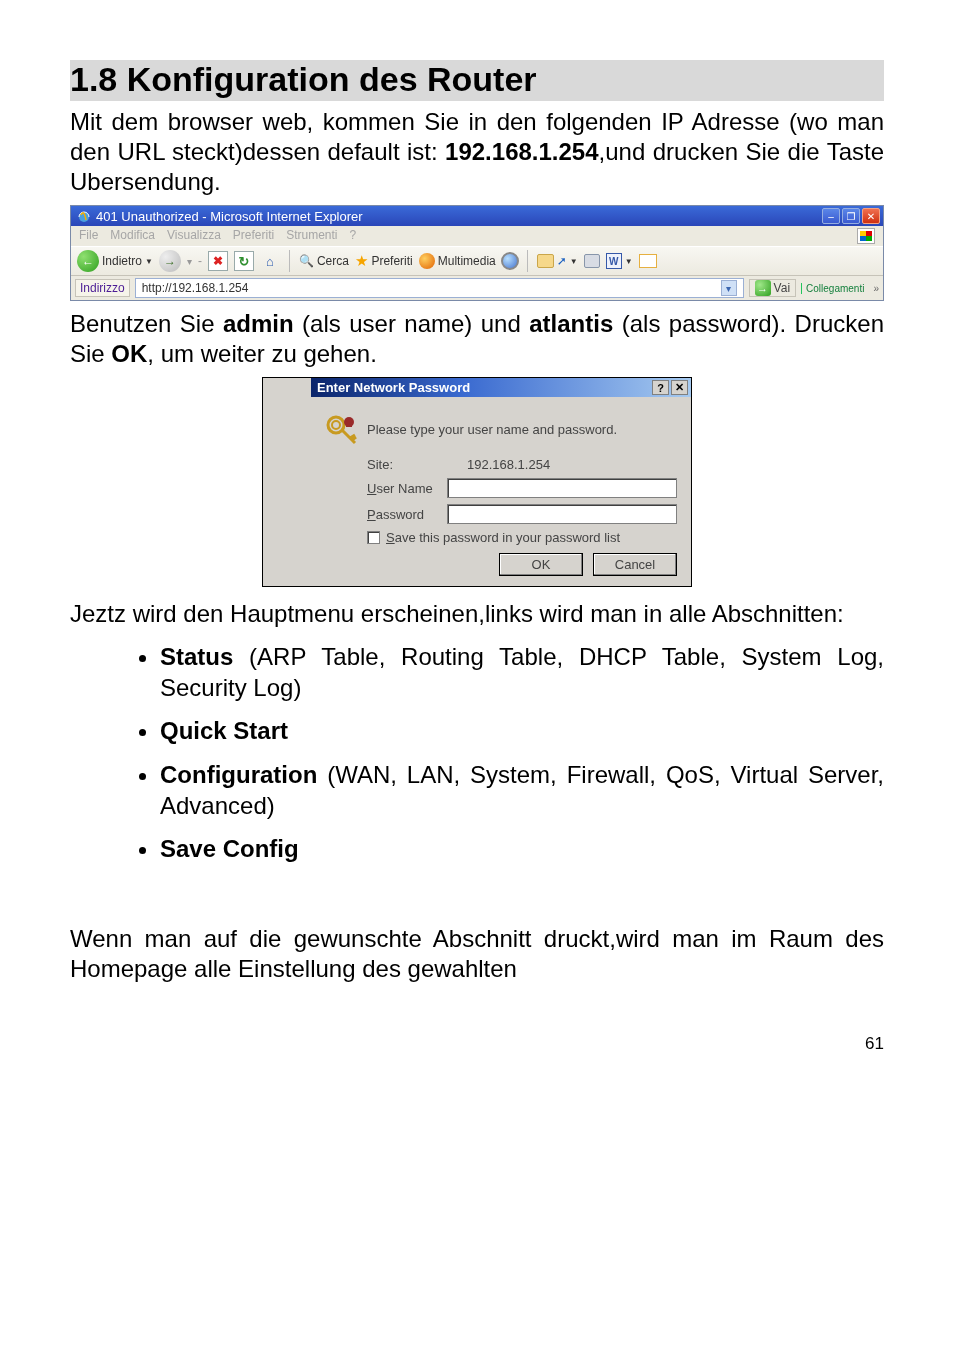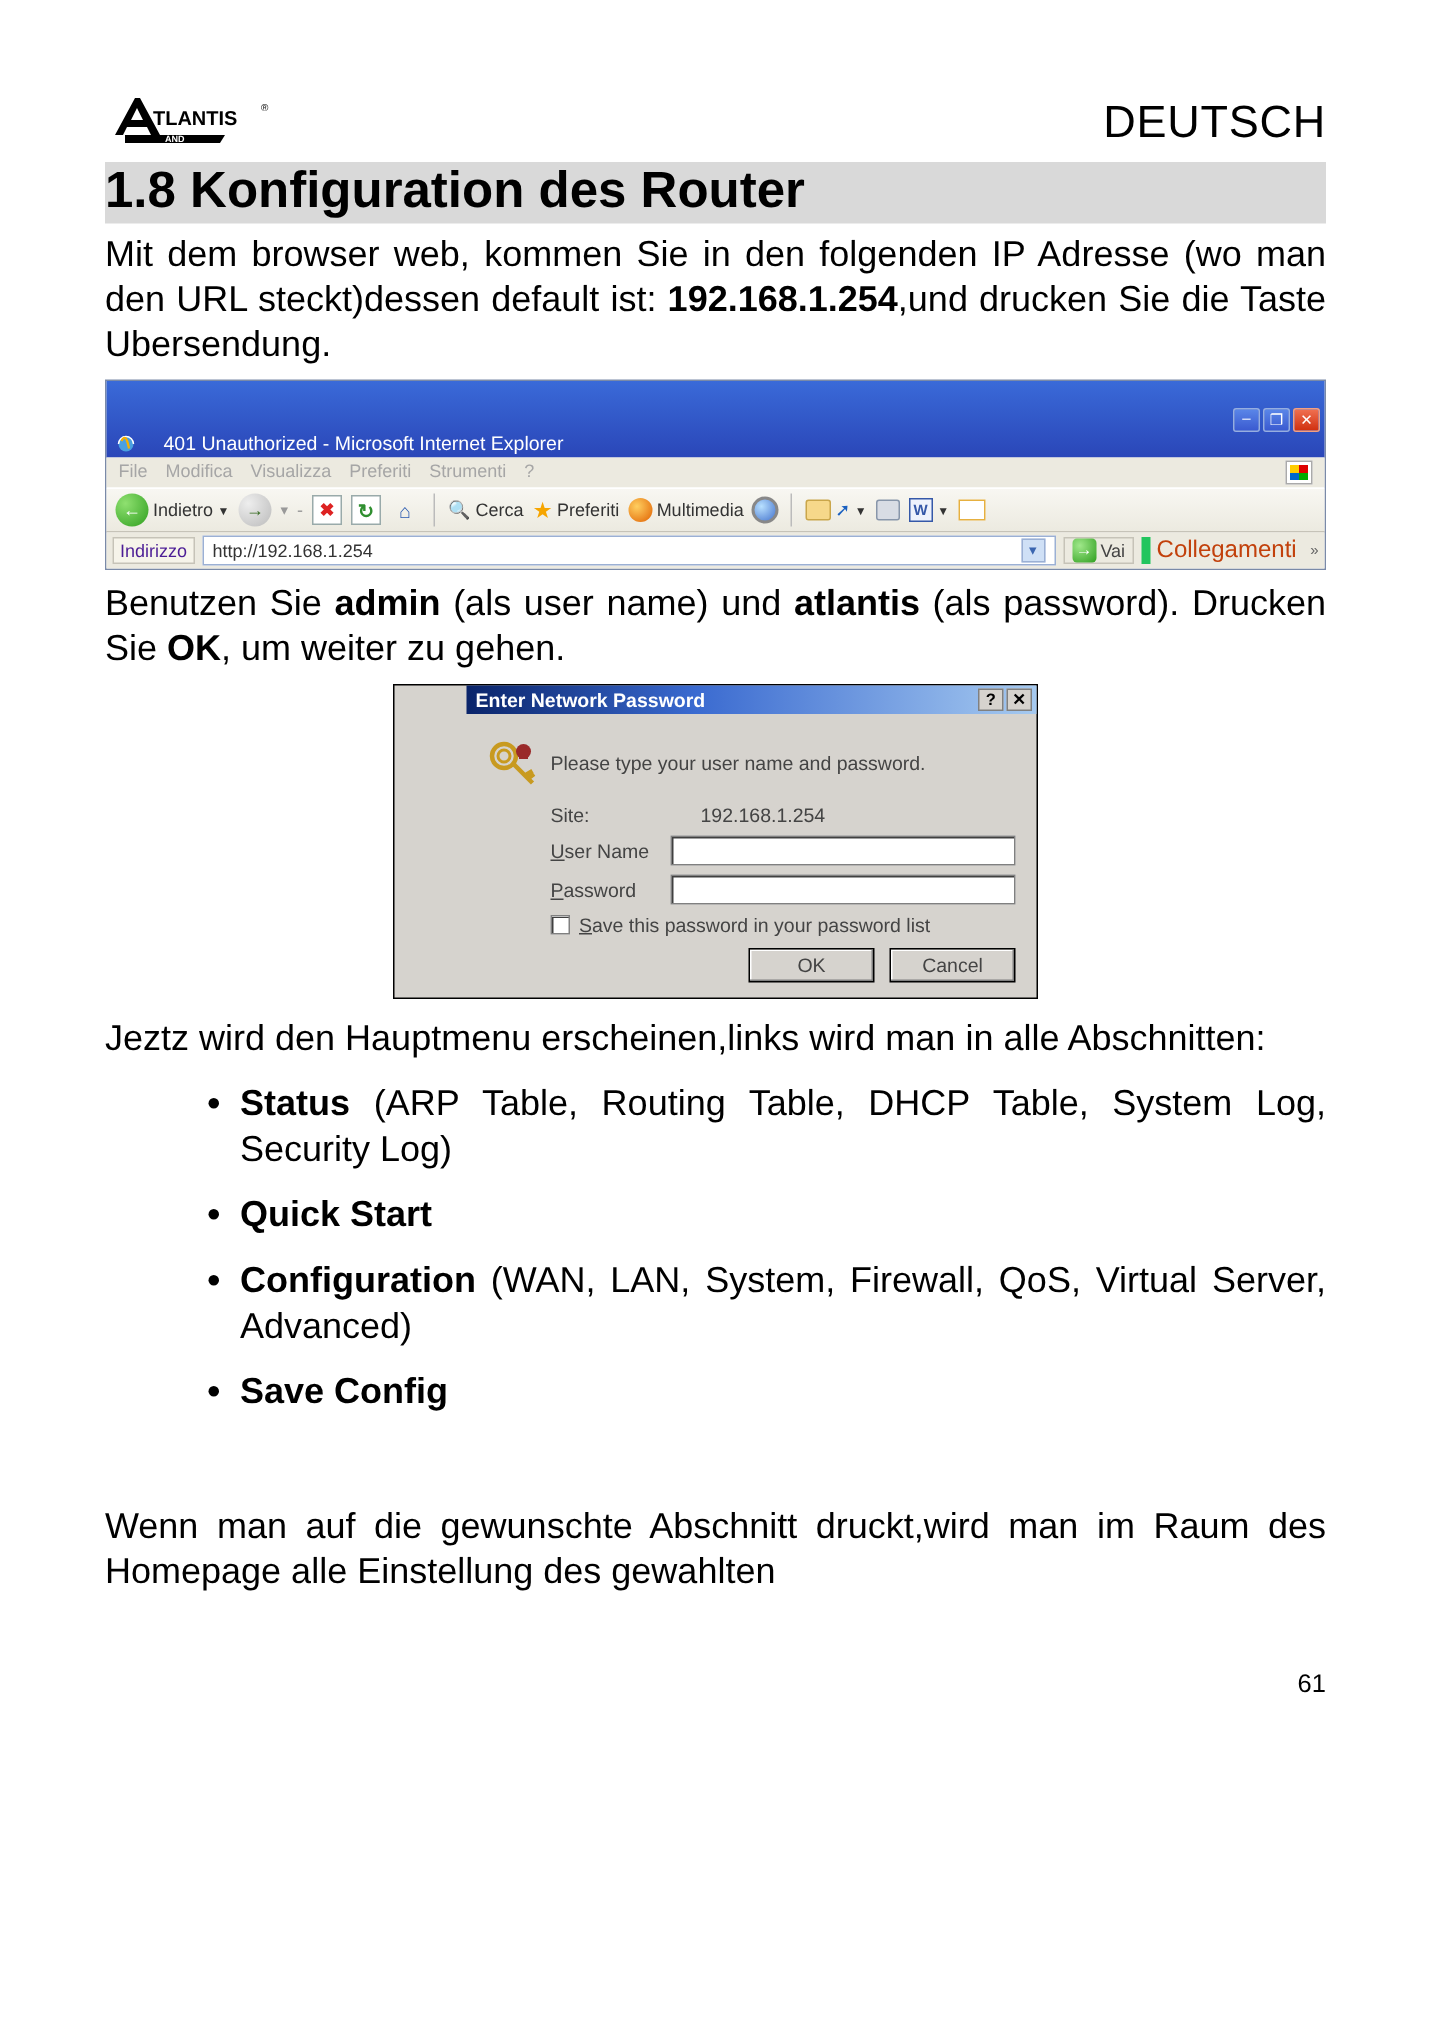--- a/index.html
+++ b/index.html
@@ -55,21 +55,21 @@
   }
   .ie-title {
     background: linear-gradient(#3a6ad8, #2a46b8);
     color: #fff;
     display: flex;
     justify-content: space-between;
     align-items: center;
     padding: 2px 3px 2px 6px;
     font-size: 13px;
   }
-  .ie-title-left { display:flex; align-items:center; gap:18px;margin-top:32px; }
+  .ie-title-left { display:flex; align-items:flex-end; gap:5px; }
   .ie-icon {
     width:14px; height:14px; display:inline-block;
   }
   .win-btns { display:flex; gap:2px; }
   .win-btn {
     width:18px; height:16px;
     background: linear-gradient(#5a86e8,#3a5ad0);
     border:1px solid #96aee0;
     border-radius:2px;
     display:flex; align-items:center; justify-content:center;
@@ -173,21 +173,21 @@
   }
   .vai-btn{
     display:flex; align-items:center; gap:3px; border:1px solid #c6c3b8; background:#eceae0;
     padding:0 5px; color:#444;
   }
   .green-go{
     width:16px;height:16px;border-radius:3px;
     background: radial-gradient(circle at 30% 30%, #a0e88a, #2f9f1f);
     display:inline-flex;align-items:center;justify-content:center;color:#fff;font-size:11px;font-weight:bold;
   }
-  .coll { color:#c2410c; font-size:16px; border-left:6px solid #22c55e;padding:0 4px;}
+  .coll { color:#15803d; font-size:10px; border-left:1px solid #22c55e;padding:0 4px;}
   .chev { font-size:10px; color:#666;}
 
   
   .pw-dialog {
     width: 430px;
     margin: 8px auto 12px auto;
     border:1px solid #000;
     background:#d6d3ce;
     font-family: Tahoma, Arial, sans-serif;
     font-size: 13px;
@@ -245,32 +245,20 @@
     text-align:right;
     font-size:17px;
     margin-top:50px;
   }
 </style>
 </head>
 <body>
 
 <div class="page">
 
-  <div class="header-row">
-    <div class="logo-box">
-      <svg class="logo-svg" viewBox="0 0 180 60" width="120" height="44">
-        <path d="M10 42 L30 5 L35 5 L55 42 L46 42 L42 34 L22 34 L18 42 Z M26 27 L38 27 L32 15 Z" fill="#000"></path>
-        <text x="48" y="32" font-family="Arial" font-size="20" font-weight="bold" fill="#000">TLANTIS</text>
-        <text x="156" y="18" font-family="Arial" font-size="10" fill="#000">®</text>
-        <path d="M20 42 L120 42 L115 50 L20 50 Z" fill="#000"></path>
-        <text x="60" y="49" font-family="Arial" font-size="9" font-weight="bold" fill="#fff">AND</text>
-      </svg>
-    </div>
-    <div class="lang-label">DEUTSCH</div>
-  </div>
 
   <h2 class="section-title">1.8 Konfiguration des Router</h2>
 
   <p class="body-text">
     <span>Mit dem browser web, kommen Sie in den folgenden IP Adresse (wo man den URL steckt)dessen default ist: </span><span class="bold">192.168.1.254</span><span>,und drucken Sie die Taste Ubersendung.</span>
   </p>
 
   <div class="ie-window">
     <div class="ie-title">
       <span class="ie-title-left">

